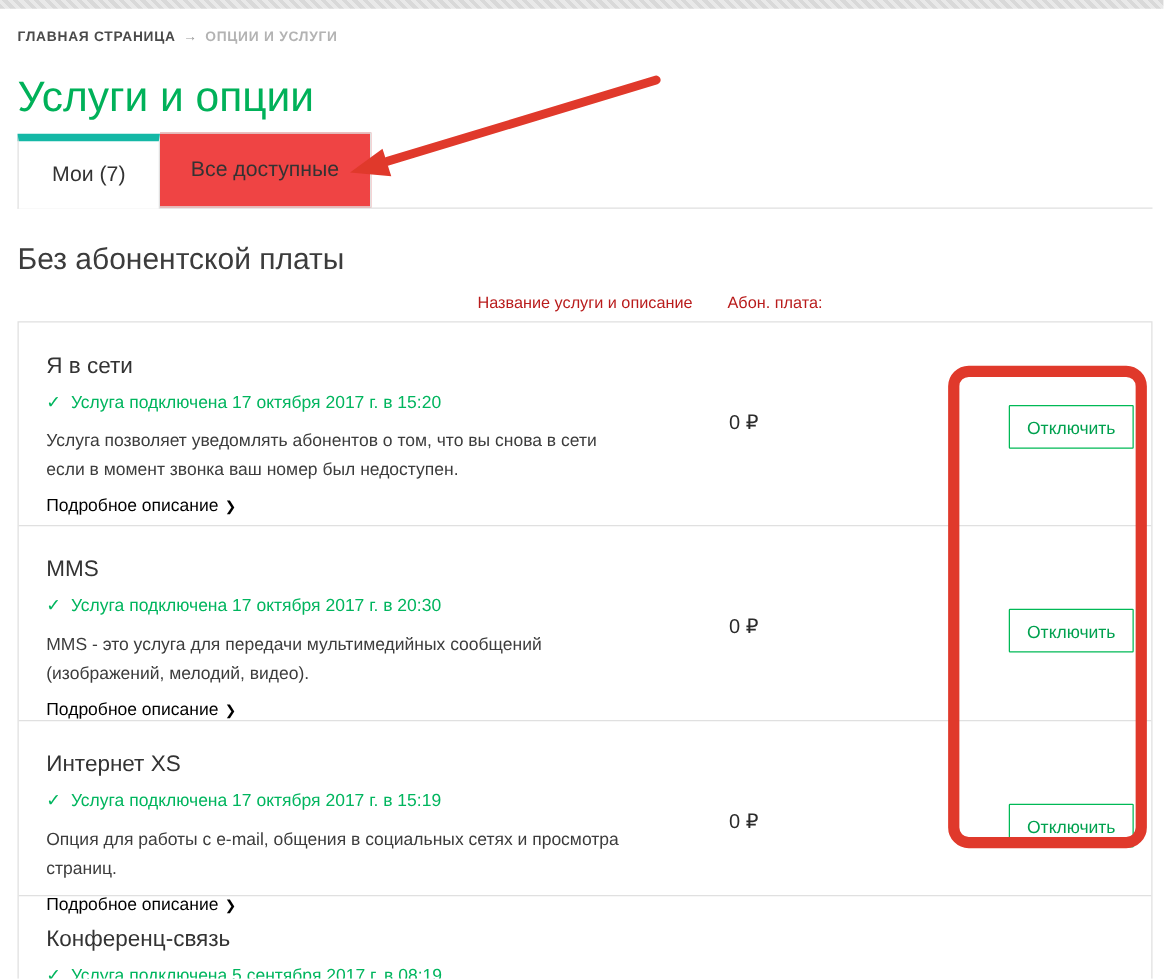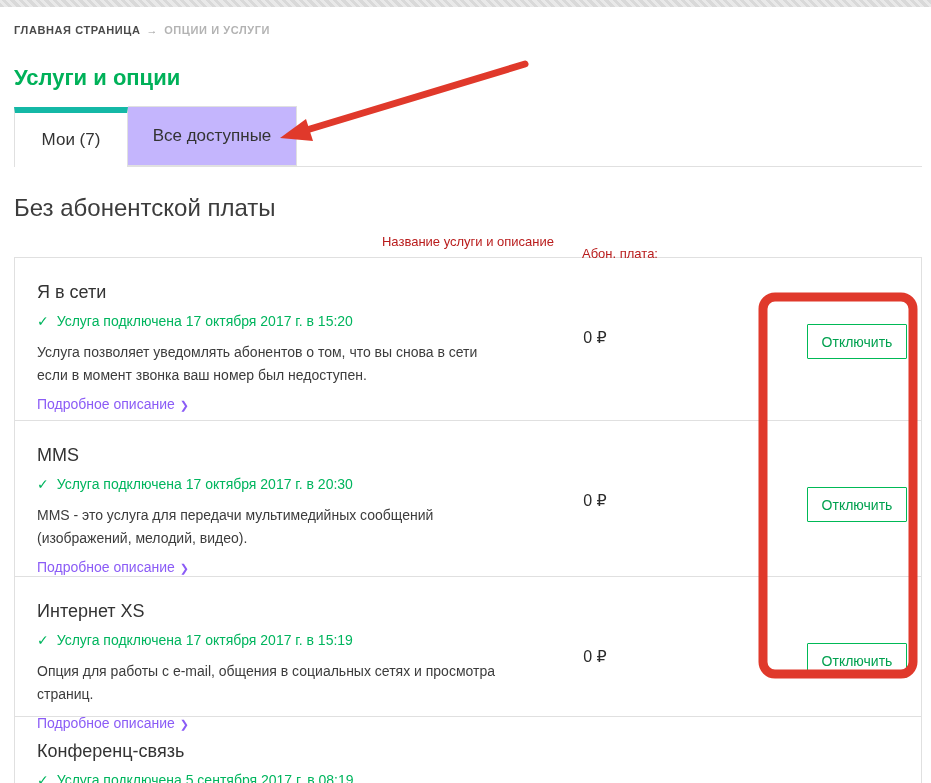--- a/index.html
+++ b/index.html
@@ -10,46 +10,46 @@
     background:repeating-linear-gradient(45deg,#d9d9d9 0 3px,#e9e9e9 3px 6px); }
   .content { padding:0 9px 0 14px; }
 
   
   .breadcrumb { margin-top:16px; font-size:11px; letter-spacing:.6px; line-height:14px; }
   .crumb-home { color:#4a4a4a; text-decoration:none; font-weight:bold; cursor:pointer; }
   .crumb-sep { color:#9a9a9a; margin:0 6px; font-weight:normal; }
   .crumb-current { color:#b3b3b3; font-weight:bold; }
 
   
-  h1.page-title { margin-top:21px; font-size:22px; line-height:40px; font-weight:700; color:#00b159; }
+  h1.page-title { margin-top:21px; font-size:34px; line-height:40px; font-weight:400; color:#00b159; }
 
   
   .tabs { margin-top:8px; display:flex; align-items:flex-end; border-bottom:1px solid #e0e0e0; height:61px; }
   .tab { height:60px; display:flex; align-items:center; justify-content:center;
          font-size:17px; color:#333; cursor:pointer; }
   .tab.active { width:114px; background:#fff; border:1px solid #e0e0e0; border-bottom:none;
                 border-top:6px solid #14b8a6; margin-bottom:-1px; z-index:2; }
-  .tab.inactive { width:169px; background:#c4b5fd; border:1px solid #e0e0e0; border-left:none; }
+  .tab.inactive { width:169px; background:#ef4444; border:1px solid #e0e0e0; border-left:none; }
 
   
   h2.section-title { margin-top:25px; font-size:24px; line-height:32px; font-weight:500; color:#3c3c3c; }
   .col-headers { position:relative; margin-top:10px; height:16px; font-size:13px; color:#b91c1c;text-align:center; }
-  .col-fee { position:absolute; left:568px; top:12px; }
+  .col-fee { position:absolute; left:568px; top:0; }
 
   
   .service-table { margin-top:7px; border:1px solid #e0e0e0; width:908px; }
   .service-row { position:relative; padding:23px 0 0 22px; }
   .service-row + .service-row { border-top:1px solid #e0e0e0; }
   .row-1 { height:162px; } .row-2 { height:156px; } .row-3 { height:140px; }
   .row-4 { height:80px; }
   .svc-name { font-size:18px; line-height:22px; color:#333; }
   .svc-status { margin-top:9px; font-size:14px; line-height:18px; color:#00b55e; }
   .check { display:inline-block; margin-right:8px; font-size:14px; color:#00b55e; }
   .svc-desc { margin-top:11px; font-size:14px; line-height:23px; color:#3c3c3c; width:470px; }
-  .svc-link { display:inline-block; margin-top:9px; font-size:14px; color:#8b5cf6;
+  .svc-link { display:inline-block; margin-top:9px; font-size:14px; color:#000000;
               text-decoration:none; cursor:pointer; }
   .svc-link .chev { font-size:11px; margin-left:5px; }
   .svc-price { position:absolute; left:540px; top:70px; width:80px; text-align:center;
                font-size:16px; color:#2b2b2b; }
   .disable-btn { position:absolute; right:14px; top:66px; width:100px; height:35px;
                  background:#fff; border:1px solid #00b956; color:#00a14f; font-size:14px;
                  font-family:inherit; cursor:pointer; border-radius:1px; }
 
   
   .annotation-layer { position:absolute; left:0; top:0; width:931px; height:783px;

